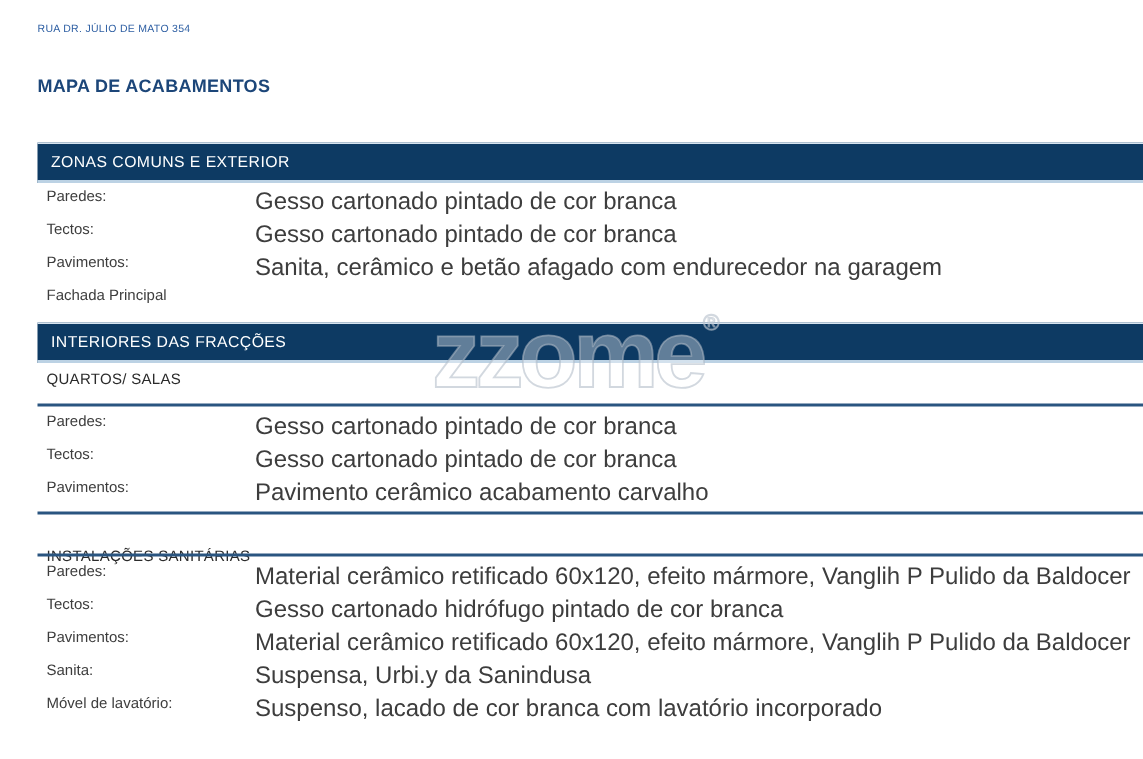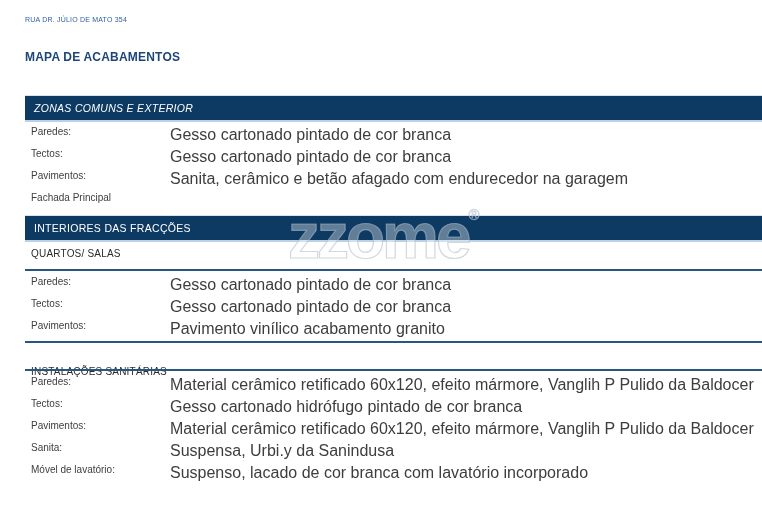--- a/index.html
+++ b/index.html
@@ -27,21 +27,21 @@
   .banner {
     position: absolute; left: 25px; width: 737px; height: 27px;
     background: #0d3a63;
     border-top: 1px solid #d7e4f0;
     border-bottom: 2px solid #bcd2e4;
     display: flex; align-items: center;
     padding-left: 9px;
     color: #ffffff; font-size: 10.5px; letter-spacing: 0.3px;
     z-index: 1;
   }
-  .banner.b1 { top: 95px; font-style: italic; }
+  .banner.b1 { top: 95px; }
   .banner.b2 { top: 215px; }
   .rows { position: absolute; left: 25px; width: 737px; }
   .rows.r1 { top: 126px; }
   .rows.r2 { top: 276px; }
   .rows.r3 { top: 376px; }
   .row { display: flex; align-items: flex-start; height: 22px; }
   .row .lbl {
     width: 145px; flex: 0 0 145px; padding-left: 6px;
     font-size: 10px; color: #3d3d3d;
   }
@@ -119,21 +119,21 @@
     <div class="row">
       <span class="lbl">Paredes:</span>
       <span class="val">Gesso cartonado pintado de cor branca</span>
     </div>
     <div class="row">
       <span class="lbl">Tectos:</span>
       <span class="val">Gesso cartonado pintado de cor branca</span>
     </div>
     <div class="row">
       <span class="lbl">Pavimentos:</span>
-      <span class="val">Pavimento vinílico acabamento granito</span>
+      <span class="val">Pavimento cerâmico acabamento carvalho</span>
     </div>
   </div>
 
   <div class="rule l2"></div>
   <div class="subhead s2">INSTALAÇÕES SANITÁRIAS</div>
   <div class="rule l3"></div>
 
   <div class="rows r3">
     <div class="row">
       <span class="lbl">Paredes:</span>

